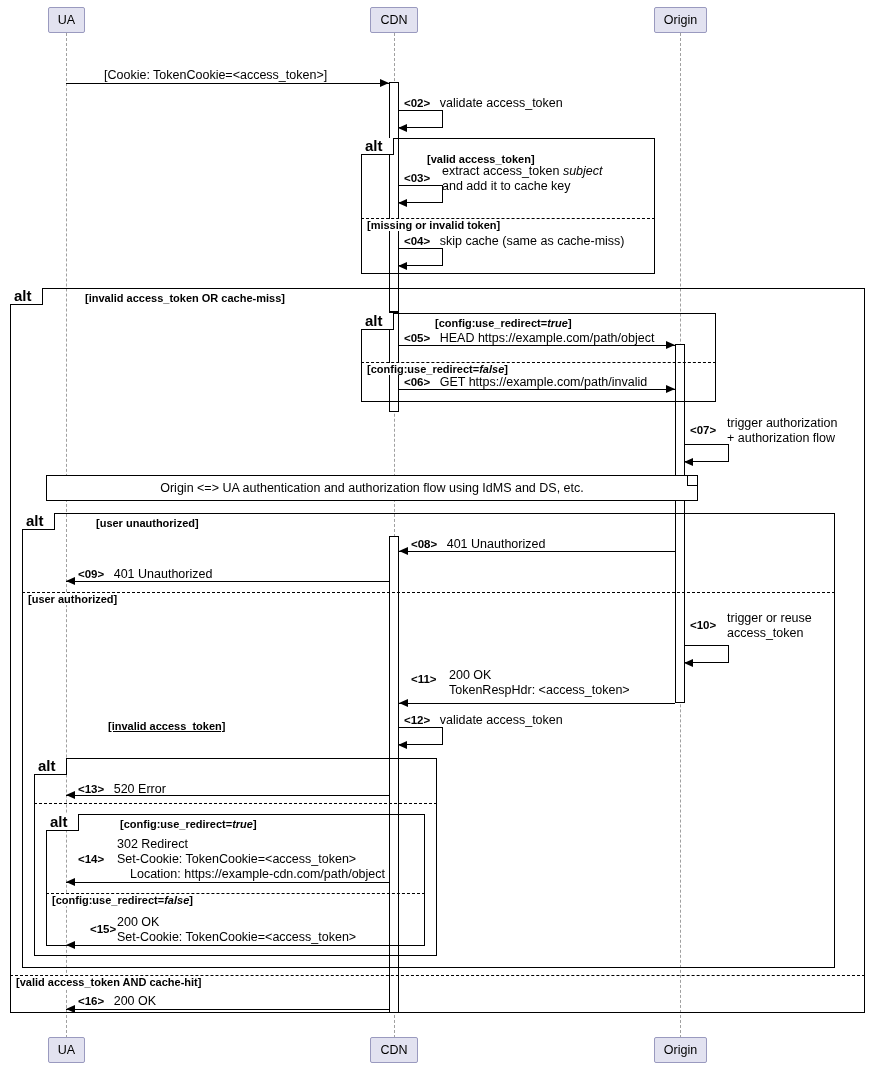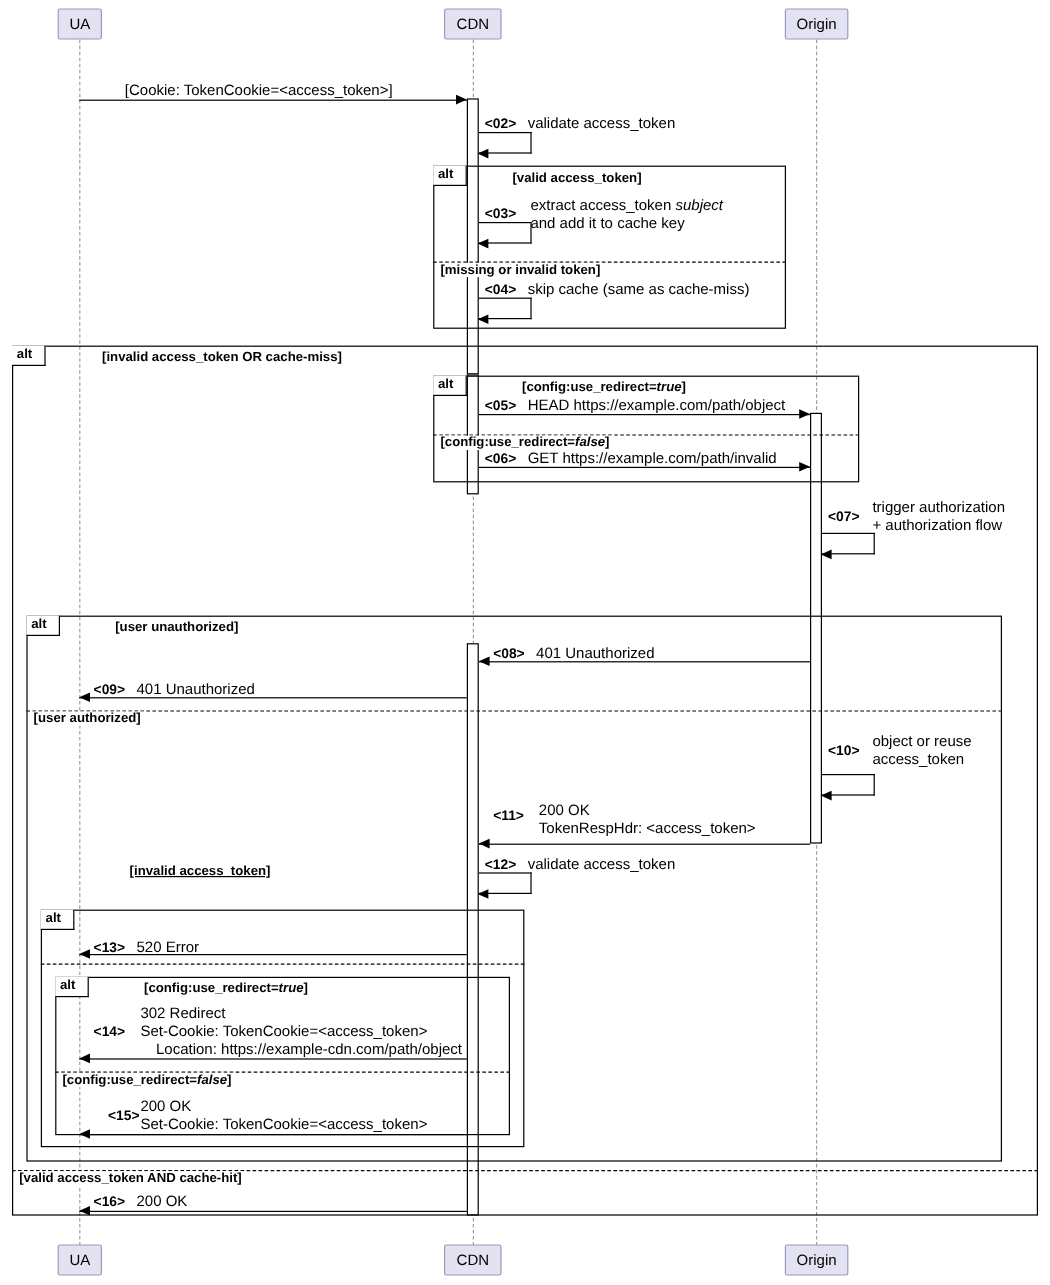--- a/index.html
+++ b/index.html
@@ -40,21 +40,21 @@
     position: absolute;
     border: 1px solid #000000;
     background: transparent;
   }
   .frame-label {
     position: absolute;
     background: #ffffff;
     border-right: 1px solid #000;
     border-bottom: 1px solid #000;
     font-weight: bold;
-    font-size: 11px;
+    font-size: 15px;
     padding: 1px 10px 2px 4px;
     line-height: 13px;
     height: 17px;
     
   }
   .frame-label::after {
     content: "";
     position: absolute;
     right: -1px; bottom: -1px;
     width: 8px; height: 8px;
@@ -168,21 +168,21 @@
       <div class="bot"></div>
       <div class="ah"></div>
   </div>
   <div class="msg-text" style="left:404px; top:96px;">
     <span class="seq">&lt;02&gt;</span>
     <span style="margin-left:6px;">validate access_token</span>
   </div>
 
   <div class="frame" style="left:361px; top:138px; width:294px; height:136px;"></div>
   <div class="frame-label" style="left:361px; top:138px;">alt</div>
-  <div class="cond" style="left:424px; top:143px;">[valid access_token]</div>
+  <div class="cond" style="left:424px; top:153px;">[valid access_token]</div>
   <div class="divider" style="left:361px; top:218px; width:294px;"></div>
   <div class="cond" style="left:364px; top:219px;">[missing or invalid token]</div>
 
   <div class="self-msg" style="left:399px; top:185px; width:44px; height:18px;">
     <div class="top"></div>
       <div class="right"></div>
       <div class="bot"></div>
       <div class="ah"></div>
   </div>
   <div class="msg-text" style="left:404px; top:171px;">
@@ -241,20 +241,24 @@
   <div class="msg-text" style="left:690px; top:423px;">
     <span class="seq">&lt;07&gt;</span>
   </div>
   <div class="msg-text" style="left:727px; top:416px;">
     <span>trigger authorization</span>
   </div>
   <div class="msg-text" style="left:727px; top:431px;">
     <span>+ authorization flow</span>
   </div>
 
+  <div class="note" style="left:46px; top:475px; width:652px; height:26px;">
+    <span>Origin &lt;=&gt; UA authentication and authorization flow using IdMS and DS, etc.</span>
+    <span class="fold"></span>
+  </div>
 
   <div class="frame" style="left:22px; top:513px; width:813px; height:455px;"></div>
   <div class="frame-label" style="left:22px; top:513px;">alt</div>
   <div class="cond" style="left:93px; top:517px;">[user unauthorized]</div>
   <div class="divider" style="left:22px; top:592px; width:813px;"></div>
   <div class="cond" style="left:25px; top:593px;">[user authorized]</div>
 
   <div class="msg-line" style="left:399px; top:551px; width:276px;"></div>
   <div class="arrow-left" style="left:399px; top:547px;"></div>
   <div class="msg-text" style="left:411px; top:537px;">
@@ -272,21 +276,21 @@
   <div class="self-msg" style="left:685px; top:645px; width:44px; height:18px;">
     <div class="top"></div>
       <div class="right"></div>
       <div class="bot"></div>
       <div class="ah"></div>
   </div>
   <div class="msg-text" style="left:690px; top:618px;">
     <span class="seq">&lt;10&gt;</span>
   </div>
   <div class="msg-text" style="left:727px; top:611px;">
-    <span>object or reuse</span>
+    <span>trigger or reuse</span>
   </div>
   <div class="msg-text" style="left:727px; top:626px;">
     <span>access_token</span>
   </div>
 
   <div class="msg-line" style="left:399px; top:703px; width:276px;"></div>
   <div class="arrow-left" style="left:399px; top:699px;"></div>
   <div class="msg-text" style="left:411px; top:672px;">
     <span class="seq">&lt;11&gt;</span>
   </div>

